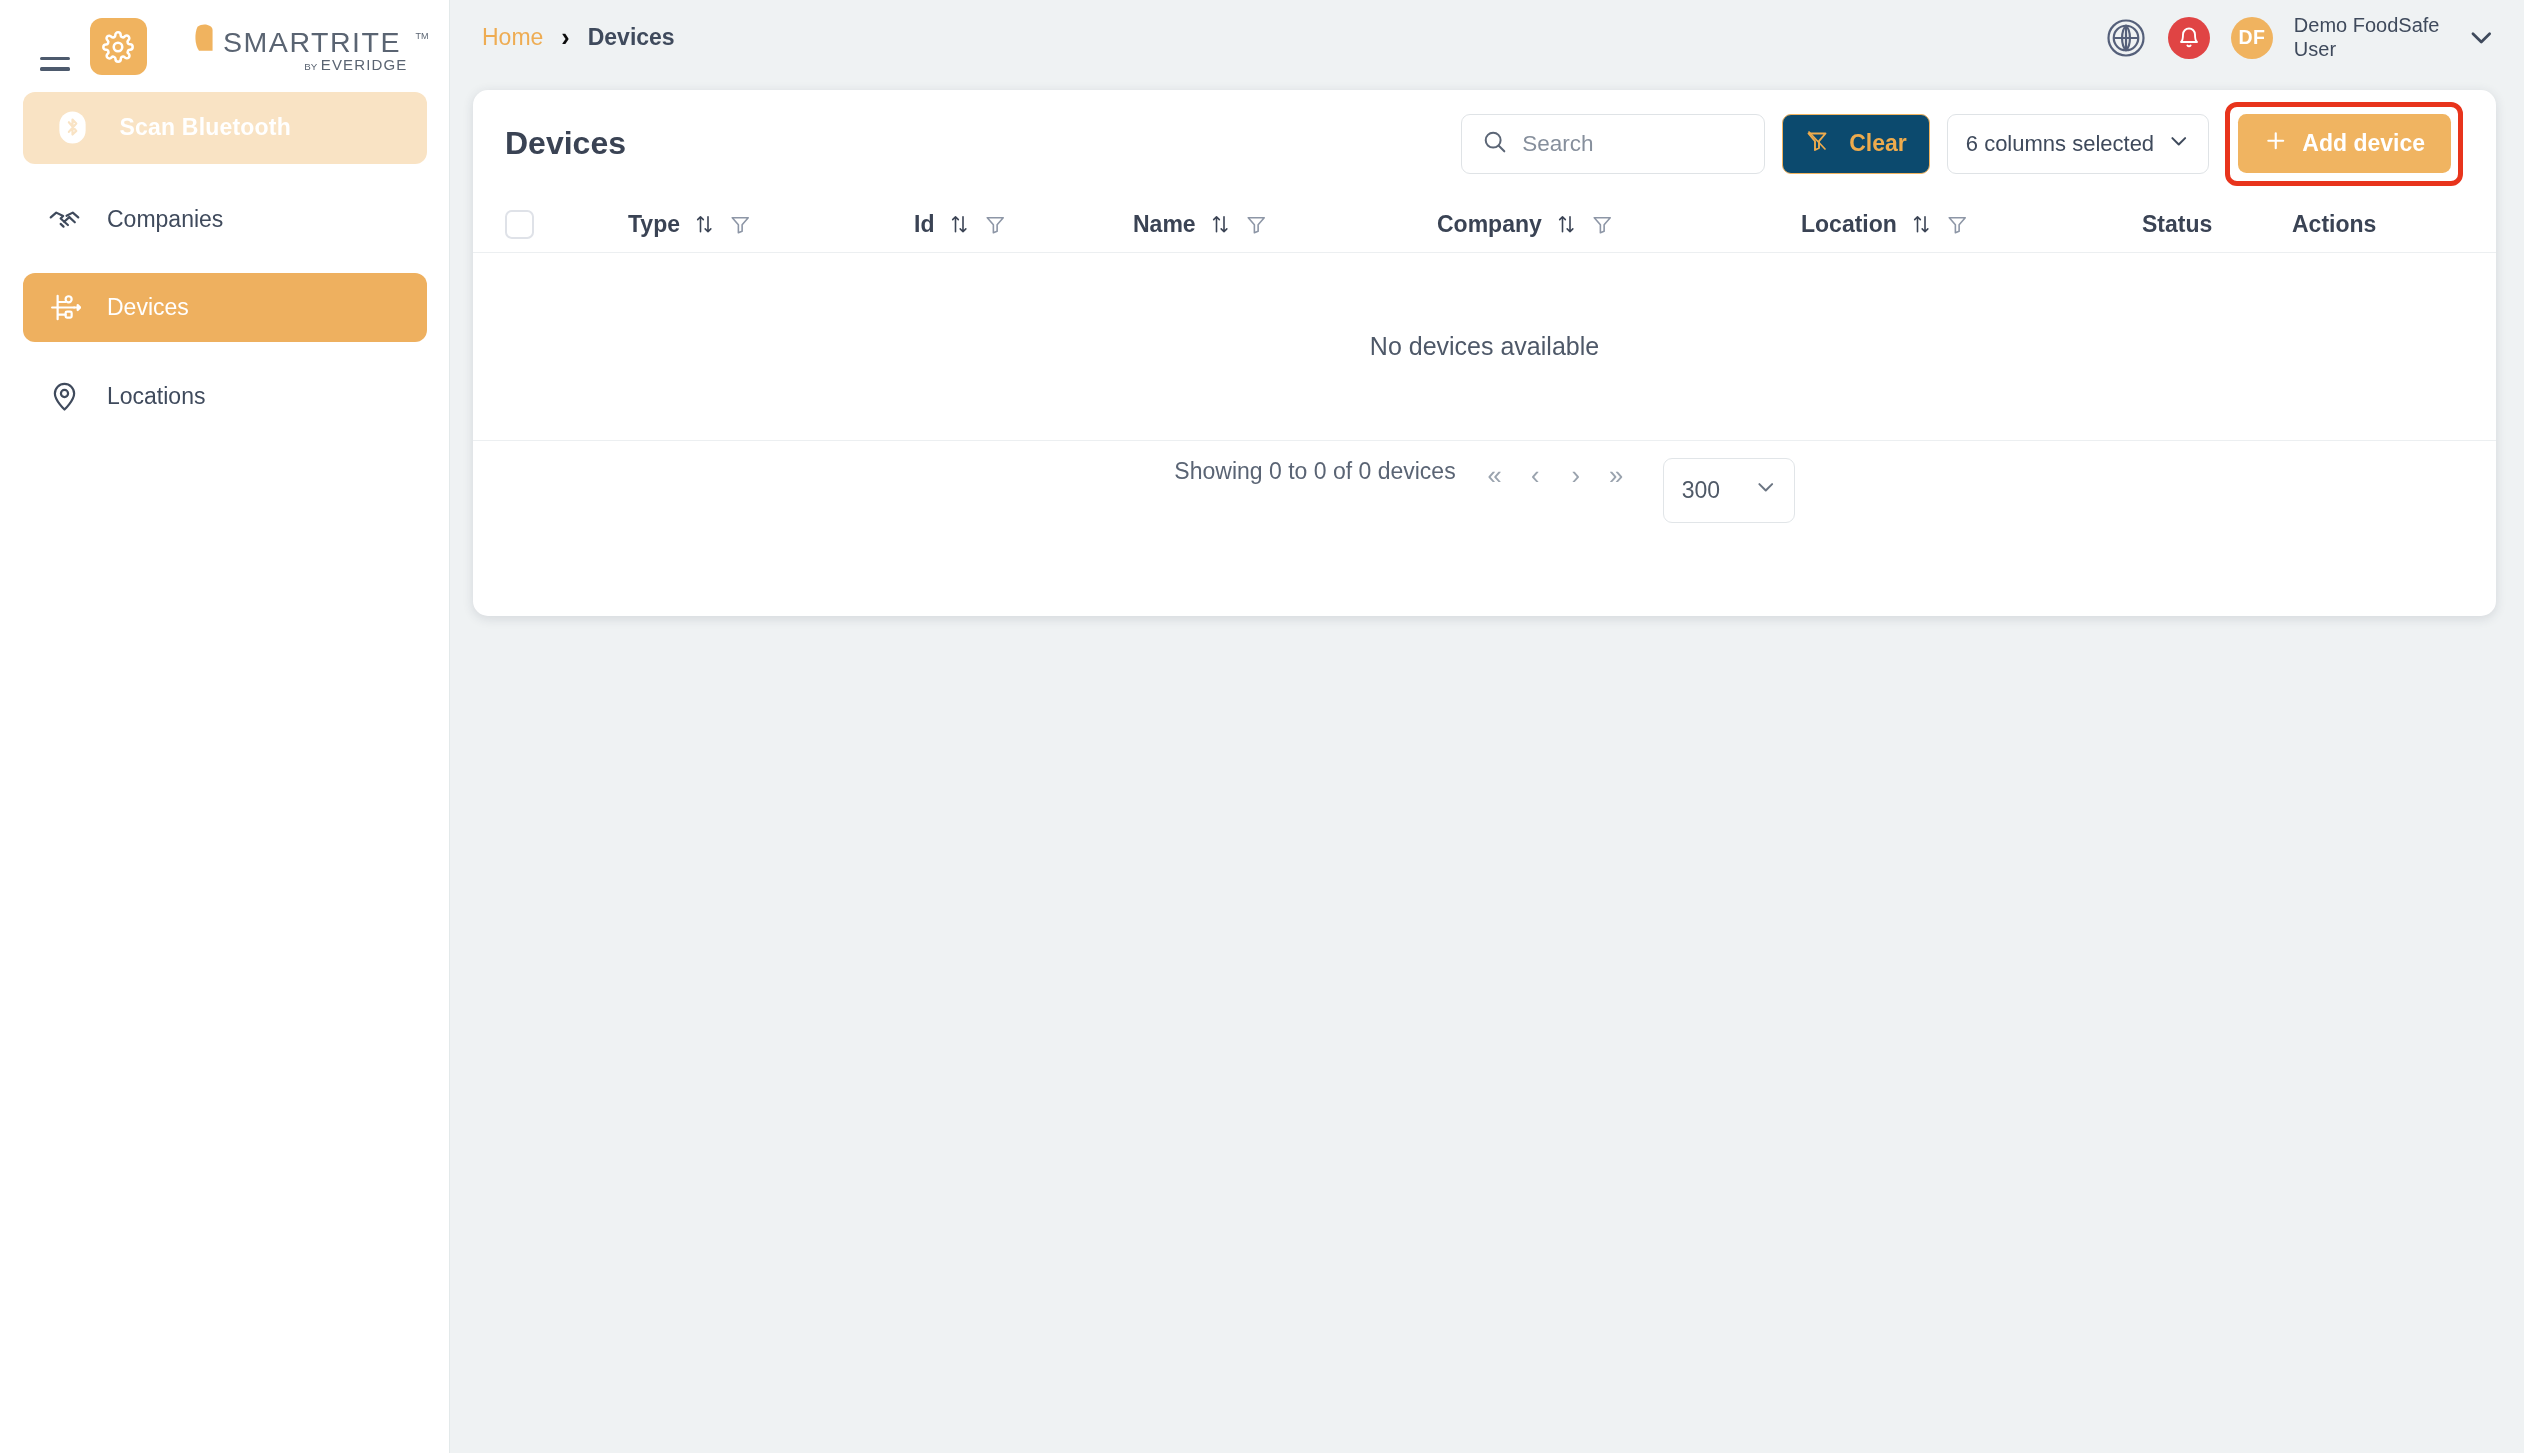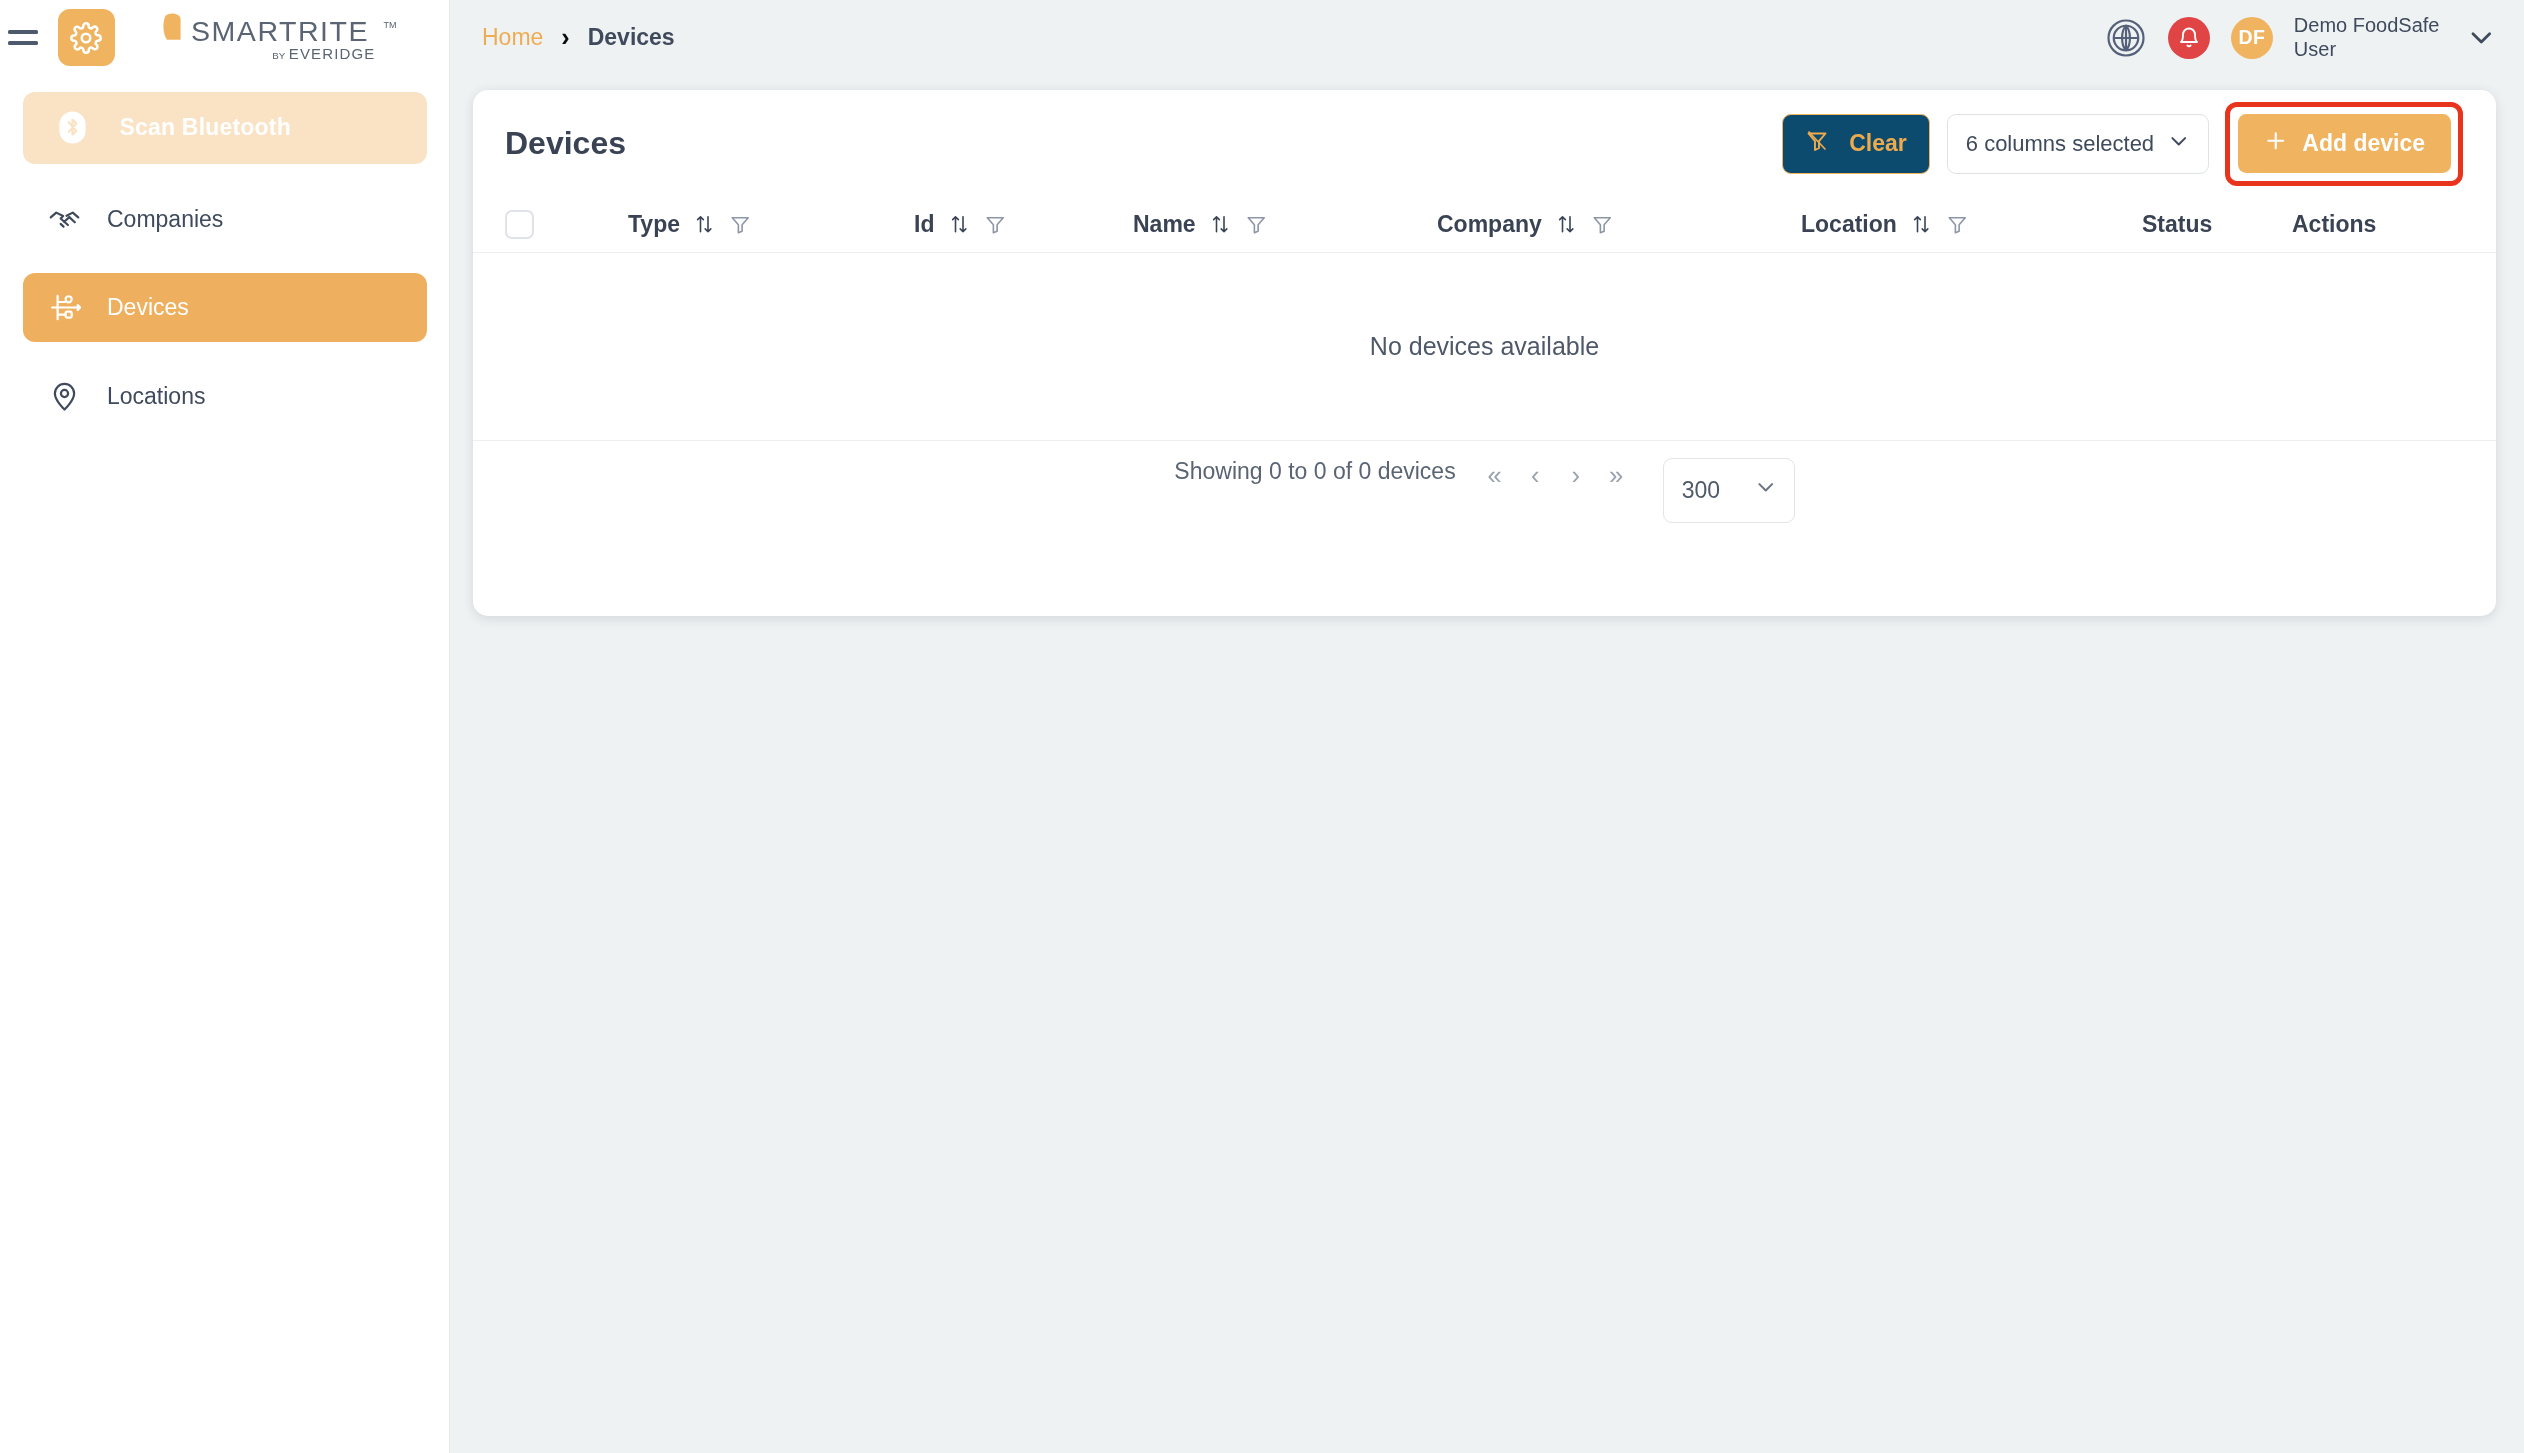--- a/index.html
+++ b/index.html
@@ -12,22 +12,22 @@
   #root { position: relative; width: 2525px; height: 1453px; }
 
   
   .sidebar {
     position: absolute; left: 0; top: 0;
     width: 450px; height: 1453px;
     background: #ffffff;
     border-right: 1.5px solid #e3e9ea;
   }
   .sb-top {
-    display: flex; align-items: center;
-    height: 75px; padding-left: 8px; gap: 19.5px;
+    display: flex; align-items: flex-end;
+    height: 75px; padding-left: 40px; gap: 19.5px;
   }
   .hamburger { width: 30px; height: 22.5px; display:flex; flex-direction:column; justify-content:center; gap:6.8px; cursor:pointer; }
   .hamburger span { display:block; height:3.8px; width:30px; background:#4d5a6d; border-radius:1.5px; }
   .gear-btn {
     width: 57px; height: 57px; border-radius: 12px;
     background: #f0b35f; display:flex; align-items:center; justify-content:center;
     cursor:pointer;
   }
   .logo-wrap { margin-left: 27px; display:flex; align-items:flex-end; }
 
@@ -270,20 +270,29 @@
     </div>
   </header>
 
   <section class="card">
 
     <div class="card-head">
       <h1 class="card-title">Devices</h1>
 
       <div class="tools">
 
+        <div class="search-box">
+          <span>
+            <svg width="25.5" height="25.5" viewBox="0 0 24 24" fill="none" stroke="#5c6676" stroke-width="1.9" stroke-linecap="round">
+              <circle cx="10.5" cy="10.5" r="7"></circle>
+                <path d="M15.8 15.8 L21 21"></path>
+            </svg>
+          </span>
+          <input type="text" placeholder="Search" style="">
+        </div>
 
         <button class="clear-btn">
           <span>
             <svg width="24" height="24" viewBox="0 0 24 24" fill="none" stroke="#eeab4d" stroke-width="1.9" stroke-linecap="round" stroke-linejoin="round">
               <path d="M3.5 4.5 L20.5 4.5 L14 12.2 L14 19 L10 21 L10 12.2 Z"></path>
               <path d="M4 3 L20 20" stroke-width="1.7"></path>
             </svg>
           </span>
           <span>Clear</span>
         </button>

